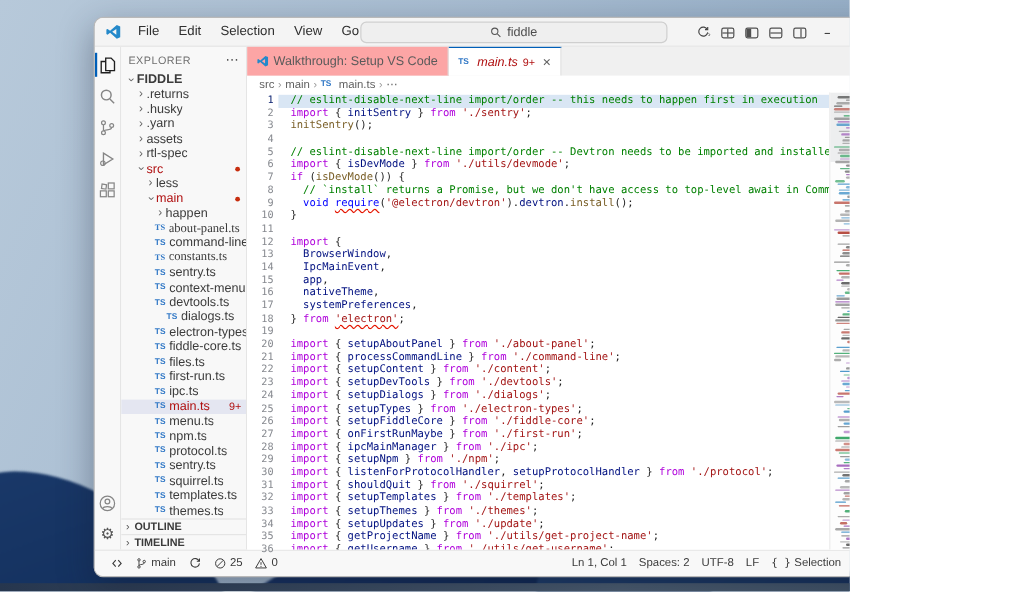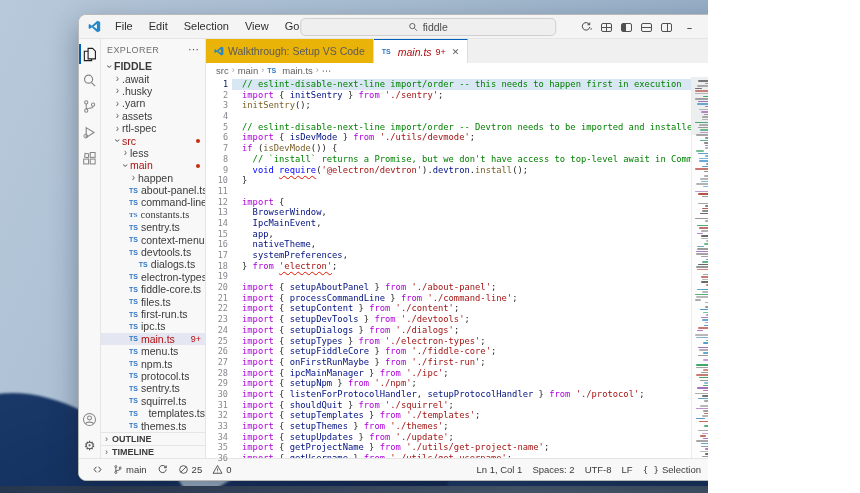--- a/index.html
+++ b/index.html
@@ -59,21 +59,21 @@
   .trow.selected { background:#e4e6f1; }
   .tsbadge { color:#3178c6; font-weight:bold; font-size:7px; flex:0 0 auto; margin-right:3px; }
   .dot { position:absolute; right:5px; top:4.5px; width:4px; height:4px; border-radius:50%; background:#c72e0f; }
   .badge9 { position:absolute; right:4px; color:#b01011; font-size:9px; }
   .sb-section { height:13px; flex:0 0 13px; border-top:1px solid #e5e5e5; display:flex; align-items:center; font-weight:bold; font-size:9px; color:#3b3b3b; }
   .sb-section .chev { width:11px; text-align:center; font-weight:normal; color:#555; }
 
   
   .editor { flex:1; display:flex; flex-direction:column; min-width:0; background:#fff; }
   .tabbar { height:24px; flex:0 0 24px; background:#f0f0f0; display:flex; align-items:stretch; position:relative; }
-  .tab { display:flex; align-items:center; gap:4px; padding:0 8px; font-size:10.5px; color:#5a5a5a; background:#eab308; border-right:1px solid #ddd; }
+  .tab { display:flex; align-items:center; gap:4px; padding:0 8px; font-size:10.5px; color:#5a5a5a; background:#fca5a5; border-right:1px solid #ddd; }
   .tab.active { background:#fff; color:#3b3b3b; border-top:1.5px solid #005fb8; }
   .tab .tablogo { width:10px; height:10px; }
   .tab.mod .tname { color:#b01011; font-style:italic; }
   .tab .tbadge { color:#b01011; font-size:9px; }
   .tab .tclose { color:#616161; font-size:9px; margin-left:2px; }
   .tab-actions { position:absolute; right:6px; top:0; height:24px; display:flex; align-items:center; gap:8px; color:#444; }
   .split-icon { width:11px; height:9px; border:1px solid #505050; border-radius:2px; position:relative; }
   .split-icon::before { content:""; position:absolute; left:5px; top:0; bottom:0; border-left:1px solid #505050; }
   .breadcrumbs { height:14px; flex:0 0 14px; background:#fff; display:flex; align-items:center; gap:3px; font-size:9.5px; color:#616161; padding-left:10px; }
   .bc-sep { color:#9a9a9a; font-size:9px; }
@@ -221,21 +221,21 @@
           <span class="sb-title">EXPLORER</span>
           <span class="sb-ellipsis">⋯</span>
         </div>
         <div class="tree" id="tree">
             <div class="trow bold" style="padding-left: 4px;">
               <span class="chev rot">›</span>
               <span class="lbl">FIDDLE</span>
             </div>
             <div class="trow" style="padding-left: 12px;">
               <span class="chev">›</span>
-              <span class="lbl">.await</span>
+              <span class="lbl">.returns</span>
             </div>
             <div class="trow" style="padding-left: 12px;">
               <span class="chev">›</span>
               <span class="lbl">.husky</span>
             </div>
             <div class="trow" style="padding-left: 12px;">
               <span class="chev">›</span>
               <span class="lbl">.yarn</span>
             </div>
             <div class="trow" style="padding-left: 12px;">
@@ -257,21 +257,21 @@
             </div>
             <div class="trow red" style="padding-left: 20px;">
               <span class="chev rot">›</span>
               <span class="lbl">main</span>
               <span class="dot"></span>
             </div>
             <div class="trow" style="padding-left: 28px;">
               <span class="chev">›</span>
               <span class="lbl">happen</span>
             </div>
-            <div class="trow" style="padding-left: 28px;">
+            <div class="trow" style="padding-left: 28px; font-family: Liberation Serif, serif;">
               <span class="tsbadge">TS</span>
               <span class="lbl">about-panel.ts</span>
             </div>
             <div class="trow" style="padding-left: 28px;">
               <span class="tsbadge">TS</span>
               <span class="lbl">command-line.ts</span>
             </div>
             <div class="trow" style="padding-left: 28px; font-family: Liberation Serif, serif;">
               <span class="tsbadge">TS</span>
               <span class="lbl">constants.ts</span>
@@ -330,21 +330,21 @@
               <span class="lbl">protocol.ts</span>
             </div>
             <div class="trow" style="padding-left: 28px;">
               <span class="tsbadge">TS</span>
               <span class="lbl">sentry.ts</span>
             </div>
             <div class="trow" style="padding-left: 28px;">
               <span class="tsbadge">TS</span>
               <span class="lbl">squirrel.ts</span>
             </div>
-            <div class="trow" style="padding-left: 28px; justify-content: space-between;">
+            <div class="trow" style="padding-left: 28px;">
               <span class="tsbadge">TS</span>
               <span class="lbl">templates.ts</span>
             </div>
             <div class="trow" style="padding-left: 28px;">
               <span class="tsbadge">TS</span>
               <span class="lbl">themes.ts</span>
             </div>
           </div>
         <div id="sb-sections">
             <div class="sb-section">

